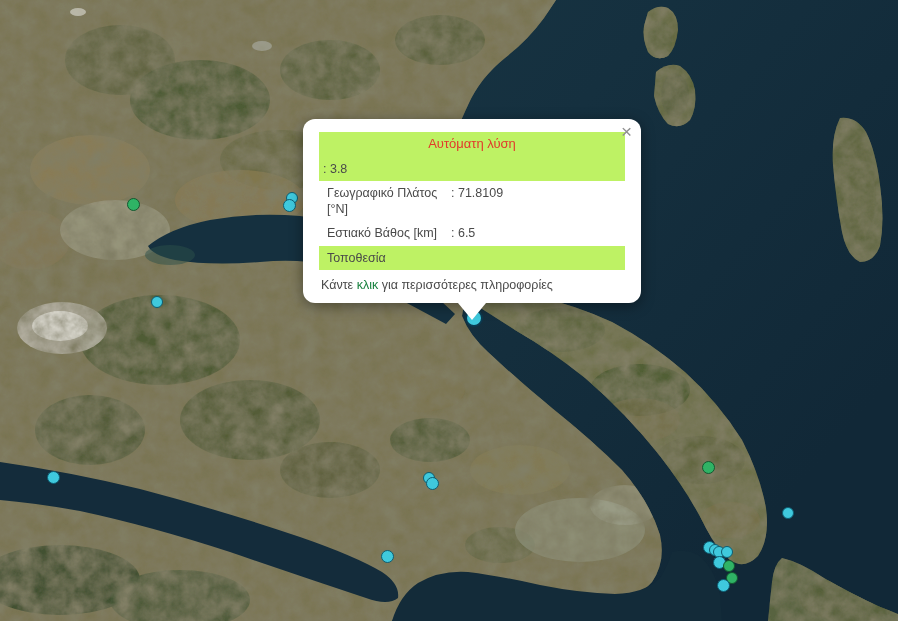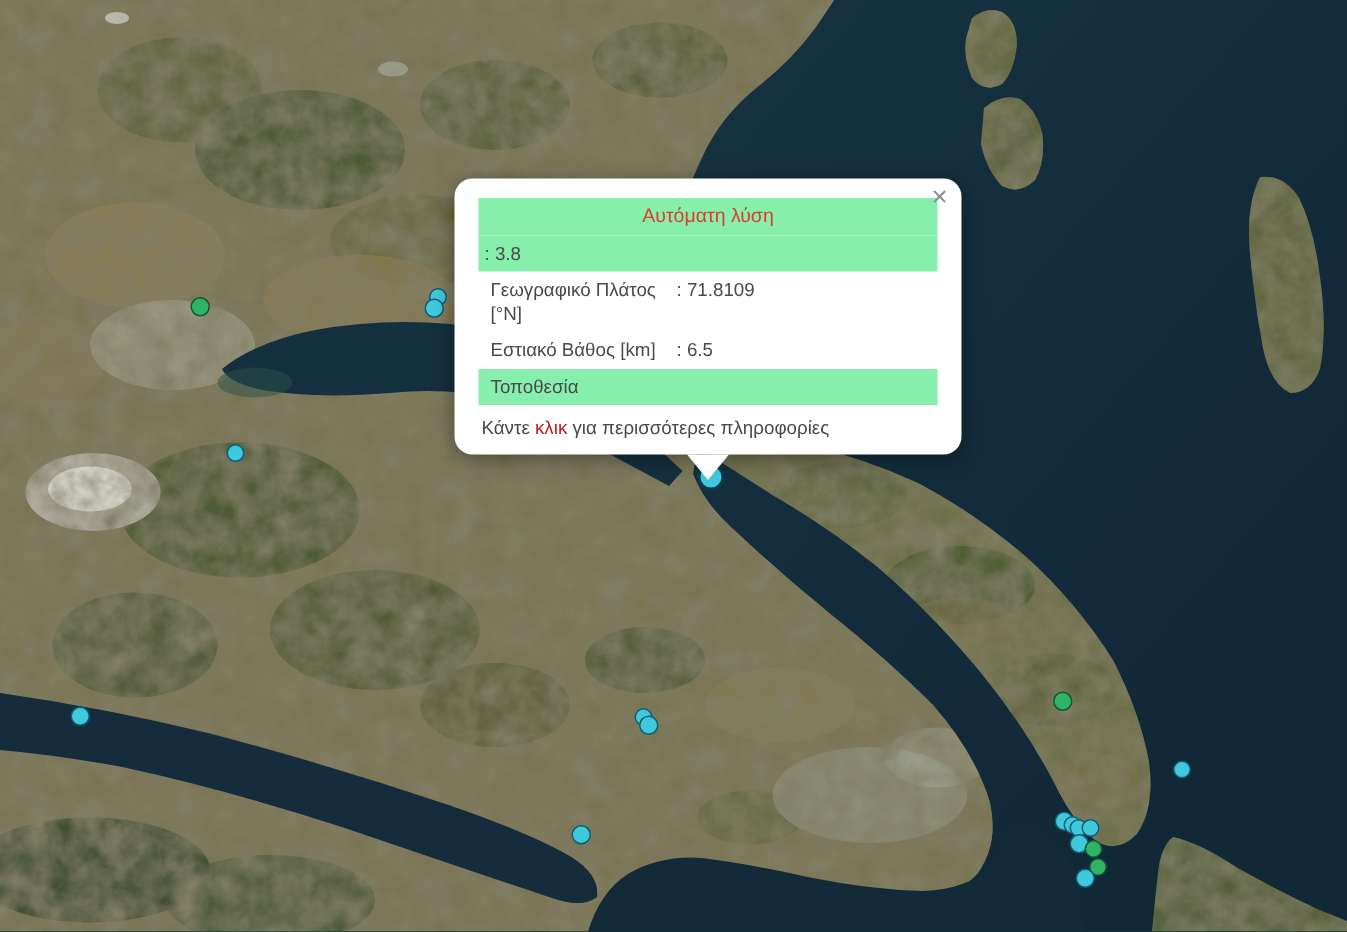--- a/index.html
+++ b/index.html
@@ -28,21 +28,21 @@
     position:absolute;top:100%;left:50%;margin-left:-14px;width:0;height:0;
     border-left:14px solid transparent;border-right:14px solid transparent;
     border-top:17px solid #ffffff;
   }
   .popup .close{
     position:absolute;top:3px;right:9px;font-size:19px;color:#8f8f8f;
     cursor:pointer;font-weight:400;line-height:1;
   }
   .ptable{width:100%;}
   .prow{display:flex;width:100%;}
-  .prow.shaded{background:#86efac;}
+  .prow.shaded{background:#bef264;}
   .prow .cell{padding:4px 8px;}
   .prow .lbl{width:128px;flex:0 0 128px;box-sizing:border-box;}
   .prow .val{flex:1;box-sizing:border-box;padding-left:4px;}
   .prow.titlerow{justify-content:center;}
   .prow.titlerow .cell{font-size:13px;}
   .pfooter{margin-top:7px;padding:0 2px;}
   .pfooter a{text-decoration:none;cursor:pointer;}
 </style>
 </head>
 <body>
@@ -183,16 +183,16 @@
     </div>
     <div class="prow">
       <span class="cell lbl">Εστιακό Βάθος [km]</span>
       <span class="cell val">: 6.5</span>
     </div>
     <div class="prow shaded">
       <span class="cell lbl">Τοποθεσία</span>
     </div>
   </div>
   <div class="pfooter">
-    <span>Κάντε </span><a style="color:#b91c1c;">κλικ</a><span> για περισσότερες πληροφορίες</span>
+    <span>Κάντε </span><a style="color:#15803d;">κλικ</a><span> για περισσότερες πληροφορίες</span>
   </div>
   <div class="tail"></div>
 </div>
 
 </body></html>

